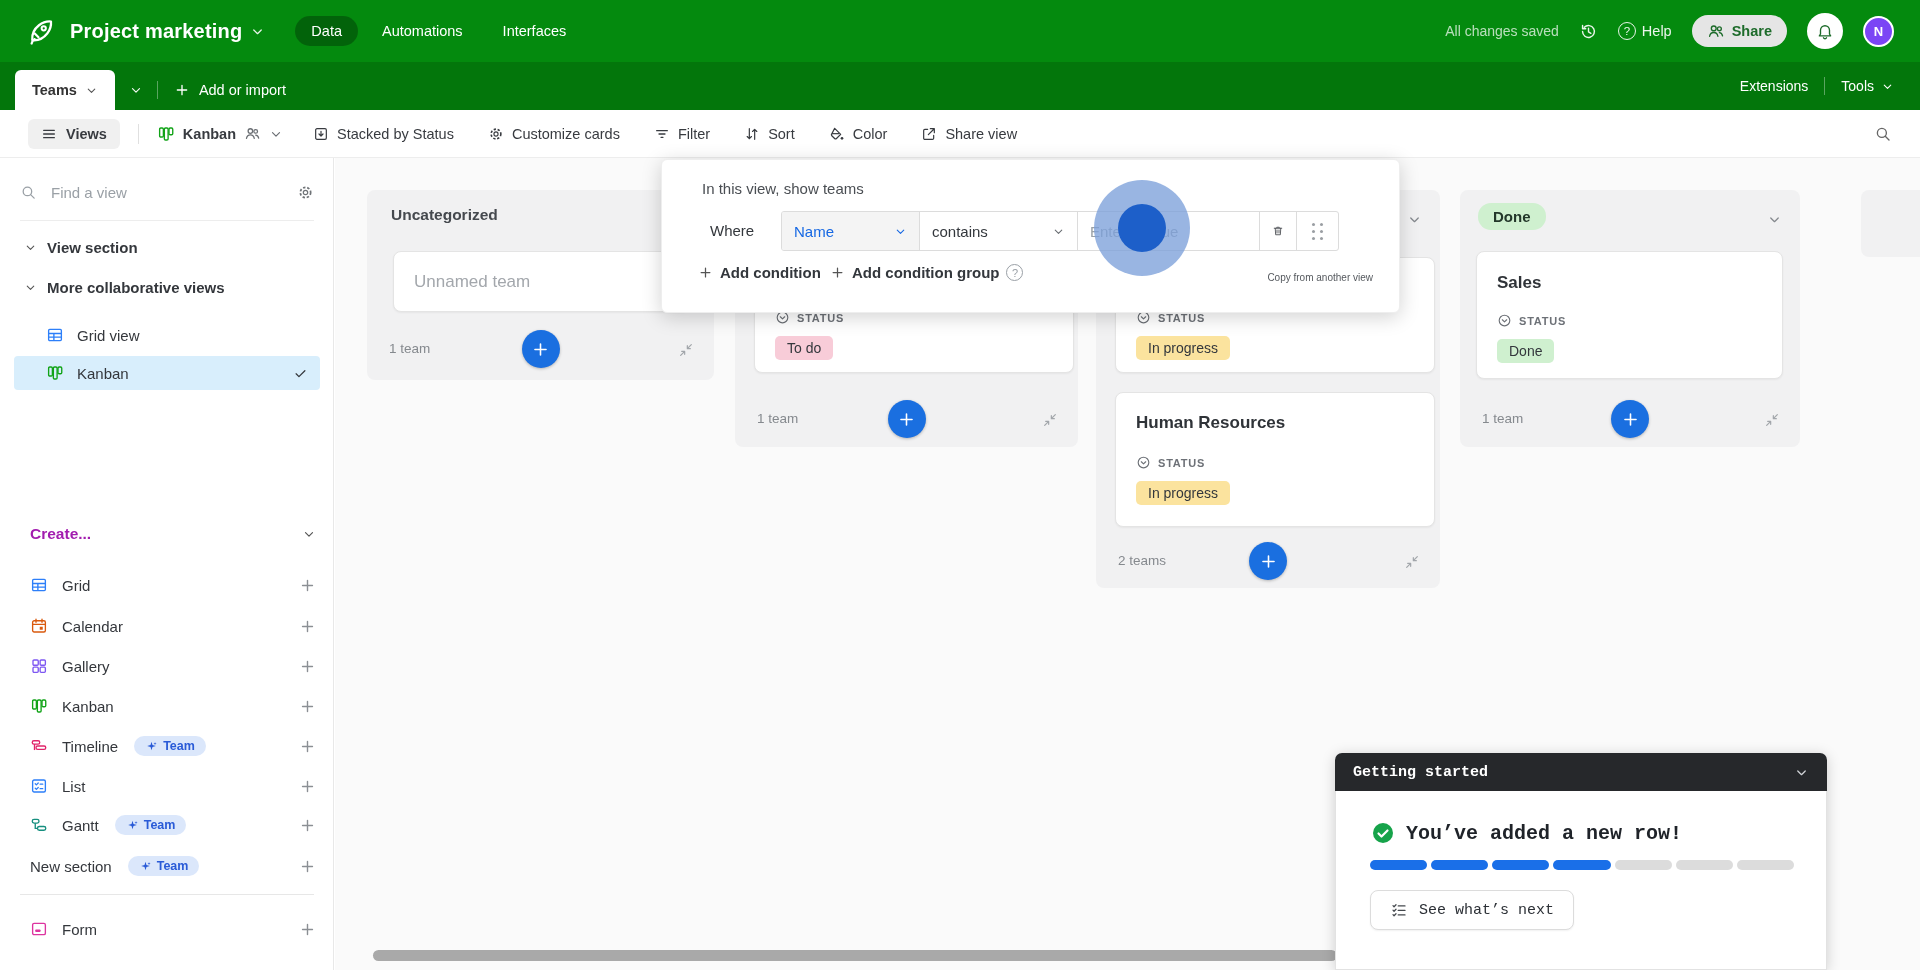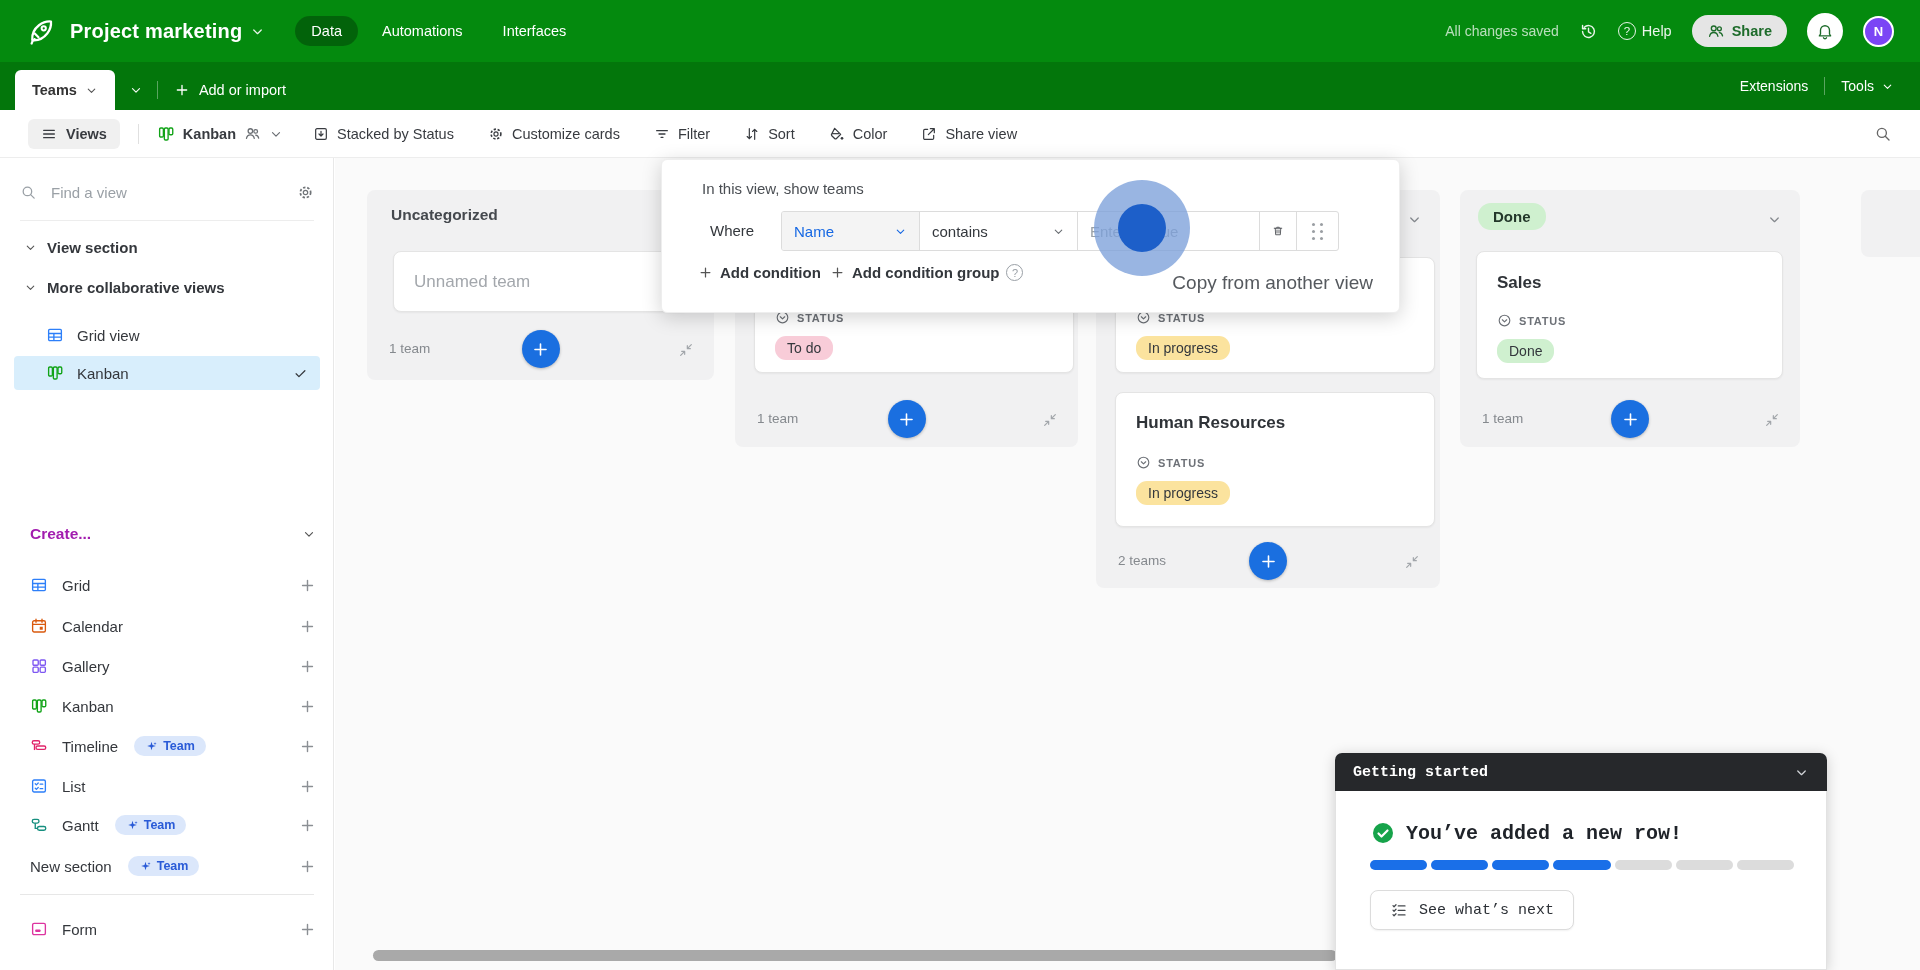--- a/index.html
+++ b/index.html
@@ -60,21 +60,21 @@
 
   
   .board { position:absolute; left:335px; top:158px; width:1585px; height:812px; background:#fafafa; }
   .col { position:absolute; background:#f1f1f2; border-radius:8px; }
   .col-name { position:absolute; left:24px; top:16px; font-size:15.5px; font-weight:bold; color:#45494e; }
   .col-chev { position:absolute; right:18px; top:22px; color:#85898e; cursor:pointer; }
   .hdr-pill { position:absolute; left:18px; top:13px; font-size:15px; font-weight:bold; color:#23372a; border-radius:13px; padding:5px 15px; }
   .card { position:absolute; background:#fff; border:1px solid #e4e4e4; border-radius:8px; box-shadow:0 1px 2px rgba(0,0,0,0.05); cursor:pointer; }
   .card-title { position:absolute; left:20px; font-size:17px; font-weight:bold; color:#2f3338; }
   .status-row { position:absolute; left:20px; display:flex; align-items:center; gap:7px; color:#6d7177; font-size:11px; font-weight:bold; letter-spacing:.8px; }
-  .pill { position:absolute; left:20px; font-size:14px; color:#33373c; border-radius:11px; padding:4px 12px; }
+  .pill { position:absolute; left:20px; font-size:14px; color:#33373c; border-radius:5px; padding:4px 12px; }
   .pill.todo { background:#f8ccd8; }
   .pill.inprog { background:#fbe39e; }
   .pill.done { background:#cff0cf; }
   .col-footer { position:absolute; left:0; right:0; height:40px; }
   .count { position:absolute; left:22px; top:11px; font-size:13.5px; color:#85898e; }
   .add-circle { position:absolute; left:50%; margin-left:-19px; top:0; width:38px; height:38px; border-radius:50%; background:#1a6fe0; color:#fff; display:flex; align-items:center; justify-content:center; cursor:pointer; box-shadow:0 1px 3px rgba(0,0,0,0.25); }
   .collapse { position:absolute; right:20px; top:12px; color:#a2a6ab; cursor:pointer; }
   .unnamed-card { display:flex; align-items:center; padding-left:20px; font-size:17px; color:#a3a7ac; }
   .hscroll { position:absolute; left:373px; top:950px; width:964px; height:11px; background:#a9a9a9; border-radius:6px; cursor:pointer; }
 
@@ -87,21 +87,21 @@
   .cell-field { width:138px; justify-content:space-between; color:#1668e3; background:#f4f4f4; }
   .cell-op { width:158px; justify-content:space-between; color:#33373c; }
   .cell-val { width:182px; padding:0; }
   .cell-val input { border:none; outline:none; width:100%; height:100%; padding:0 12px; font-size:15px; font-family:inherit; }
   .cell-val input::placeholder { color:#9aa0a6; }
   .cell-trash { width:37px; justify-content:center; color:#44484d; }
   .cell-drag { width:41px; justify-content:center; border-right:none; }
   .dots { display:grid; grid-template-columns:repeat(2,4px); grid-gap:4px; }
   .dots i { width:3px; height:3px; background:#9a9ea3; border-radius:50%; }
   .plink { position:absolute; white-space:nowrap; display:flex; align-items:center; gap:7px; font-size:15px; color:#33373c; font-weight:bold; cursor:pointer; }
-  .copy-link { position:absolute; right:26px; top:112px; font-size:19px; color:#55595e; cursor:pointer; white-space:nowrap; }
+  .copy-link { position:absolute; right:26px; top:112px; font-size:10px; color:#55595e; cursor:pointer; white-space:nowrap; }
   .q-circle { width:17px; height:17px; border:1.3px solid #9aa0a6; color:#9aa0a6; border-radius:50%; font-size:11px; display:flex; align-items:center; justify-content:center; font-weight:normal; }
 
   
   .cursor-ind { position:absolute; left:1094px; top:180px; width:96px; height:96px; border-radius:50%; background:rgba(124,160,218,0.78); z-index:60; pointer-events:none; }
   .cursor-ind .inner { position:absolute; left:24px; top:24px; width:48px; height:48px; border-radius:50%; background:#1d5fc9; }
 
   
   .gs { position:absolute; left:1335px; top:753px; width:492px; height:217px; z-index:30; border-radius:7px 7px 0 0; box-shadow:0 2px 14px rgba(0,0,0,0.18);font-family:Liberation Mono, monospace; }
   .gs-header { position:absolute; left:0; top:0; right:0; height:38px; background:#26282b; border-radius:7px 7px 0 0; color:#fff; font-size:15px; font-weight:bold; display:flex; align-items:center; padding:0 18px; }
   .gs-header .chev { margin-left:auto; color:#cfd2d6; cursor:pointer; }

